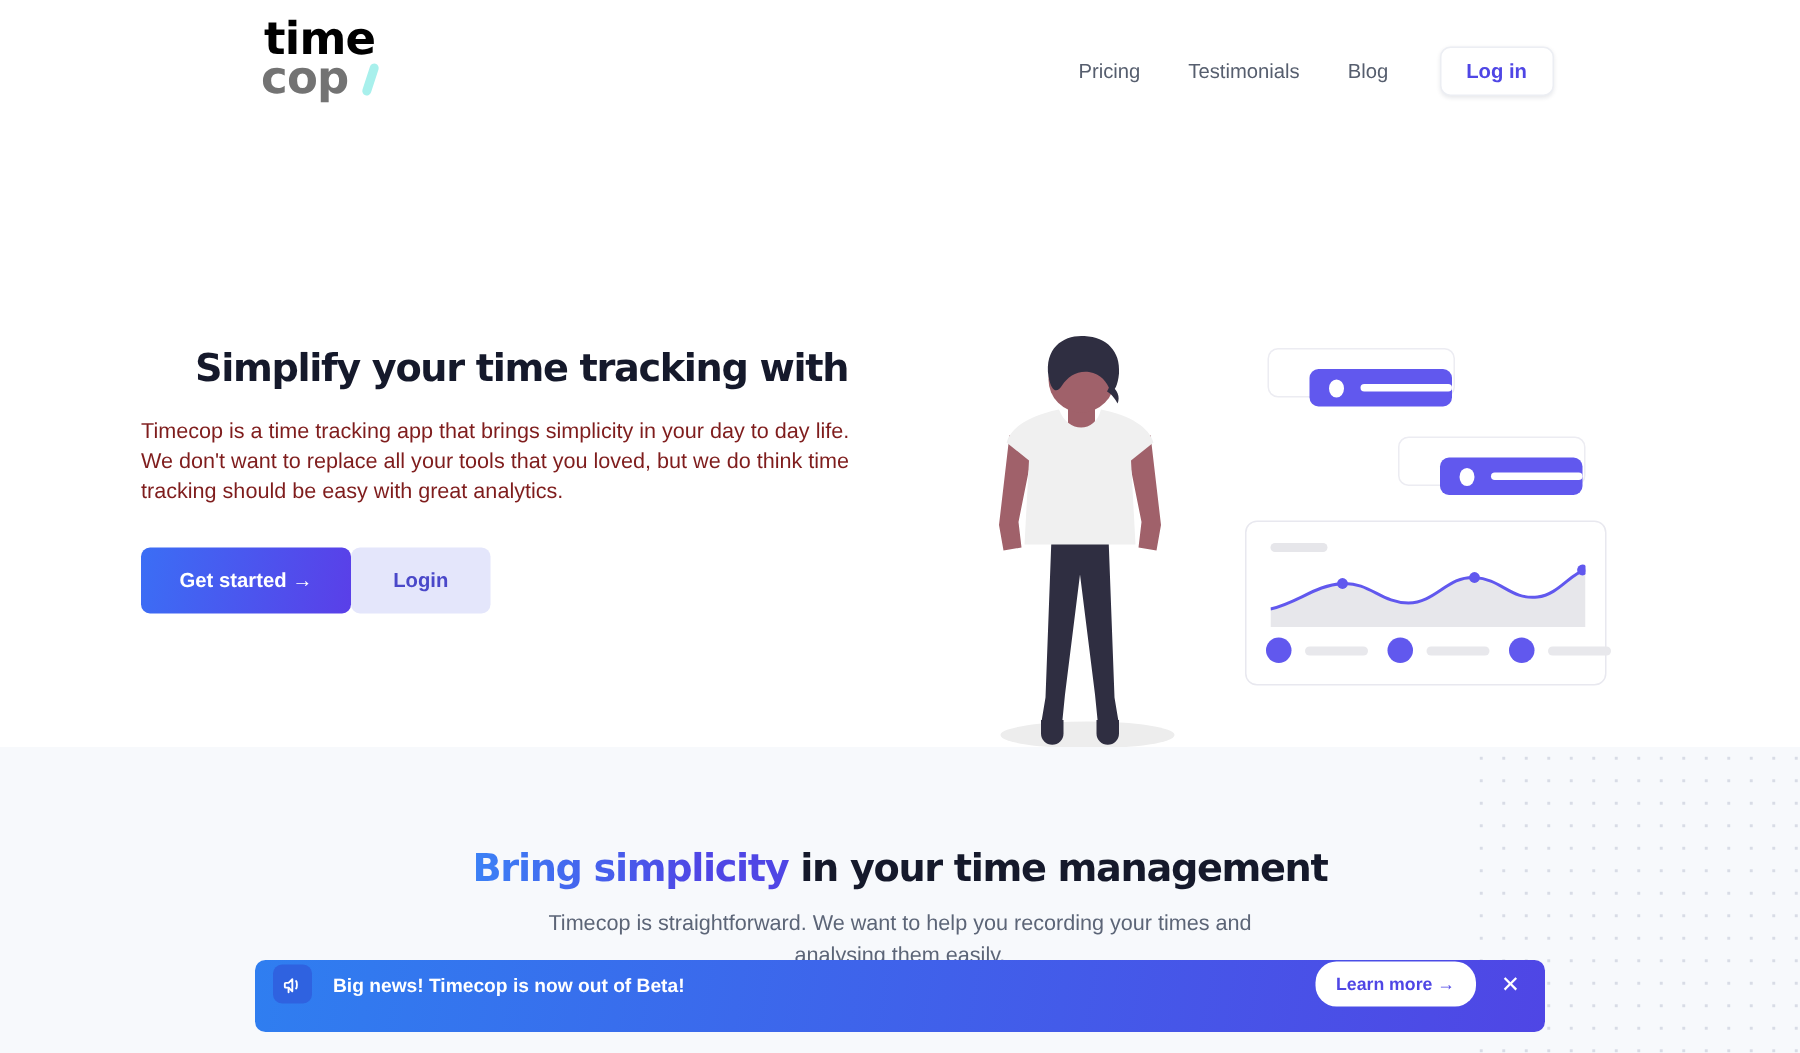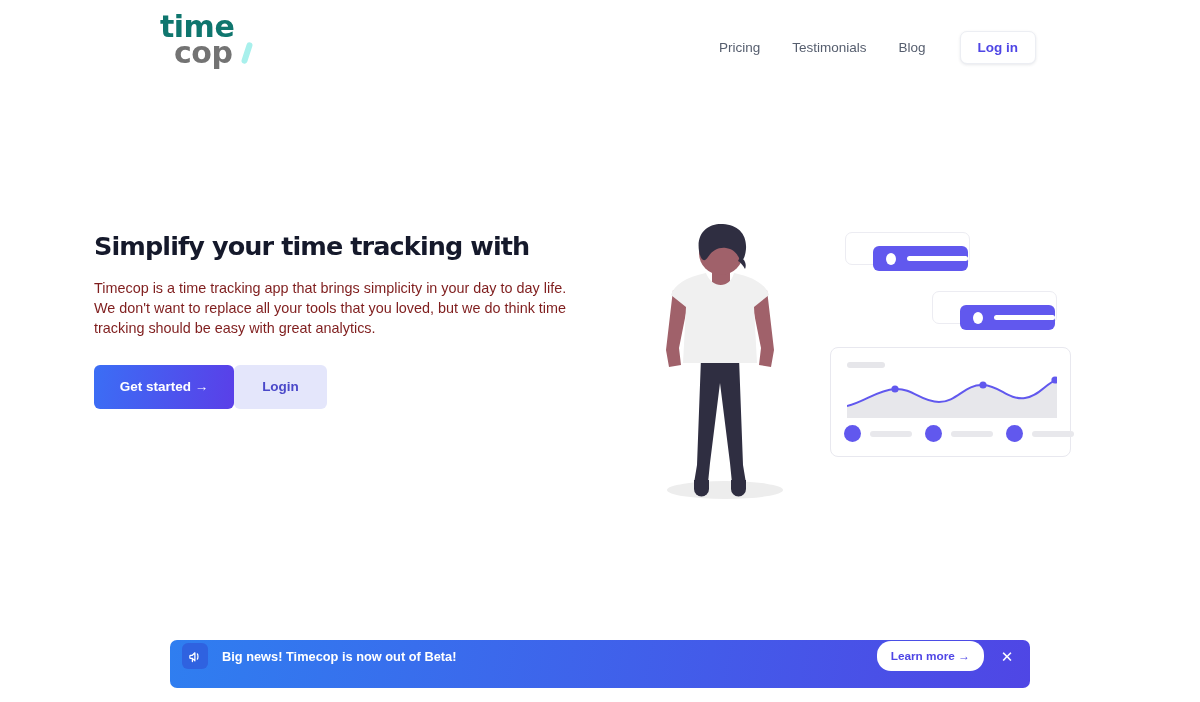--- a/index.html
+++ b/index.html
@@ -26,21 +26,21 @@
     width:100px; height:64px;
     line-height:0.86;
   }
   .logo-time, .logo-cop {
     display:block;
     font-family:"DejaVu Sans", sans-serif;
     font-weight:bold;
     font-size:30px;
     letter-spacing:-0.5px;
   }
-  .logo-time { color:#0f766e; }
+  .logo-time { color:#000000;margin-left:16px; }
   .logo-cop  { color:#737373; padding-left:14px; }
   .logo-tick {
     position:absolute; left:84px; top:28px;
     width:6px; height:22px; border-radius:3px;
     background:#a8f0ec;
     transform: rotate(18deg);
   }
 
   .nav {
     position:absolute; right:164px; top:31px;
@@ -61,20 +61,21 @@
     white-space:nowrap;
   }
 
   
   .hero-copy { position:absolute; left:94px; top:232px; width:500px; }
   .hero-h1 {
     font-family:"DejaVu Sans", sans-serif;
     font-size:25.5px; font-weight:bold; letter-spacing:-0.9px;
     color:#15192b; line-height:1.12;
     white-space:nowrap;
+    margin-left:36px;
   }
   .hero-h1-big {
     display:block;
     font-family:"DejaVu Sans", sans-serif;
     font-size:41px; font-weight:bold; letter-spacing:-1.4px;
     line-height:1.12; margin-top:2px;
     background:linear-gradient(95deg,#3b82f6 0%,#4f46e5 62%);
     -webkit-background-clip:text; background-clip:text;
     -webkit-text-fill-color:transparent; color:#4f46e5;
   }
@@ -282,20 +283,25 @@
           <div class="acard-row">
             <span class="acard-circle"></span>
             <span class="acard-bar2"></span>
           </div>
         </div>
       </div>
 
     </div>
   </div>
 
+  <div class="sec2">
+    <div class="dots"></div>
+    <h2 class="sec2-h2"><span class="grad">Bring simplicity</span><span> in your time management</span></h2>
+    <p class="sec2-p">Timecop is straightforward. We want to help you recording your times and analysing them easily.</p>
+  </div>
 
   <div class="banner">
     <div class="banner-icon">
       <svg width="15" height="15" viewBox="0 0 24 24" fill="none" stroke="#ffffff" stroke-width="2" stroke-linecap="round" stroke-linejoin="round">
         <path d="M3 11v3a1 1 0 0 0 1 1h3l4 4V6L7 10H4a1 1 0 0 0-1 1z"></path>
         <path d="M15 8c1.2 1 1.2 7 0 8"></path>
         <path d="M7 15v5"></path>
       </svg>
     </div>
     <span class="banner-text">Big news! Timecop is now out of Beta!</span>

